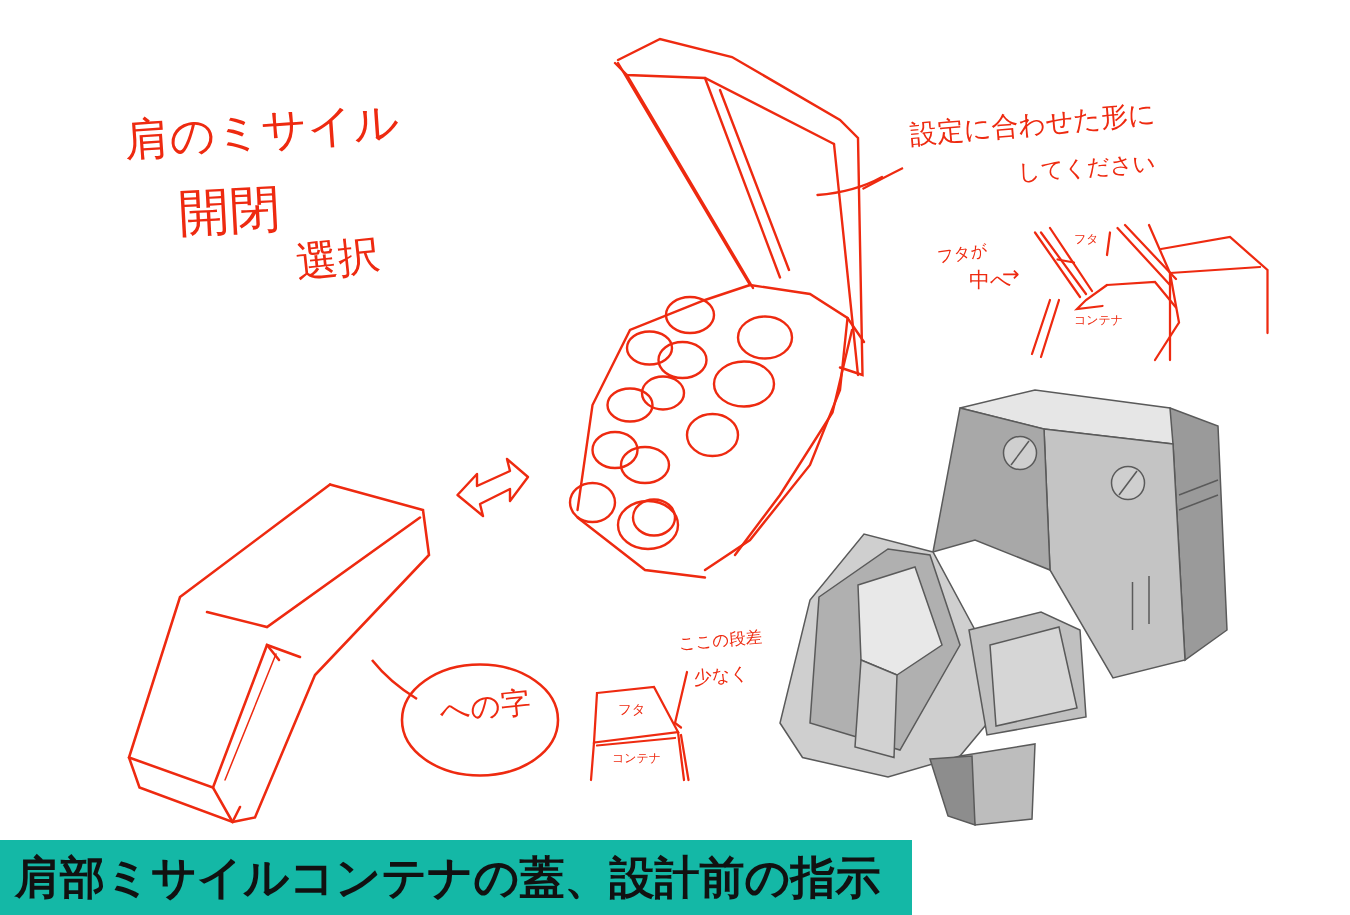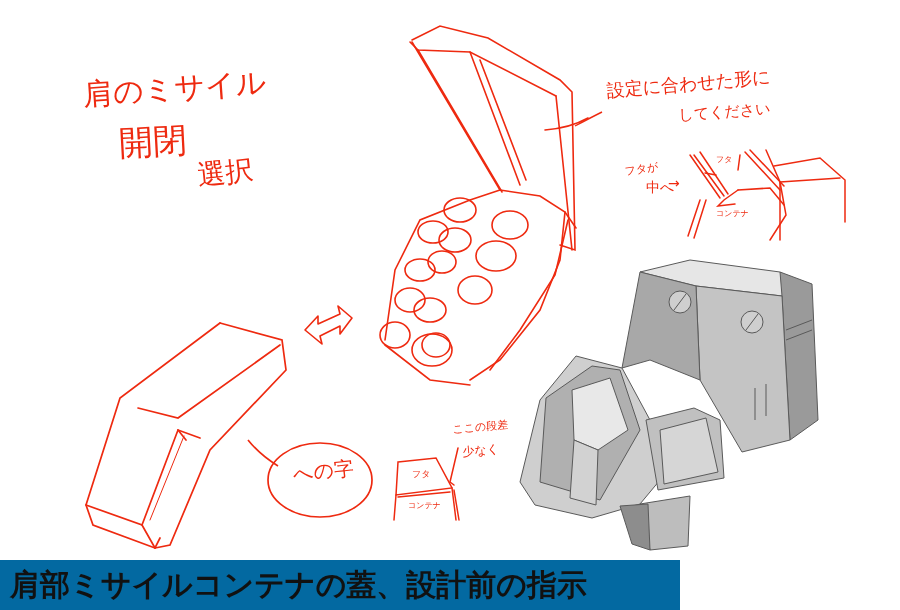--- a/index.html
+++ b/index.html
@@ -1,22 +1,22 @@
 <!DOCTYPE html>
 <html><head>
 <meta charset="utf-8">
 <style>
   html, body { margin: 0; padding: 0; background: #ffffff; }
   body { width: 900px; height: 610px; position: relative; overflow: hidden;
          font-family: "DejaVu Sans", sans-serif; }
   .canvas { position: absolute; left: 0; top: 0; width: 900px; height: 610px; }
   .hand { position: absolute; color: #ee2a10; font-family: "DejaVu Sans", sans-serif;
           white-space: nowrap; line-height: 1; transform-origin: left top; }
-  .caption { position: absolute; left: 0; top: 560px; width: 680px; height: 50px;
-             background: #0369a1; display: flex; align-items: center; }
+  .caption { position: absolute; left: 0; top: 560px; width: 608px; height: 50px;
+             background: #14b8a6; display: flex; align-items: center; }
   .caption span { font-family: "DejaVu Sans", sans-serif; font-weight: bold;
                   font-size: 30px; color: #111; padding-left: 10px; letter-spacing: 0px; }
 </style>
 </head>
 <body>
 
 <svg class="canvas" viewBox="0 0 900 610" xmlns="http://www.w3.org/2000/svg">
 
   <g fill="none" stroke="#ee2a10" stroke-width="1.6" stroke-linecap="round">
     <path d="M412 40 L440 26 L488 38 L560 80 L572 92 L575 250 L560 245"></path>

